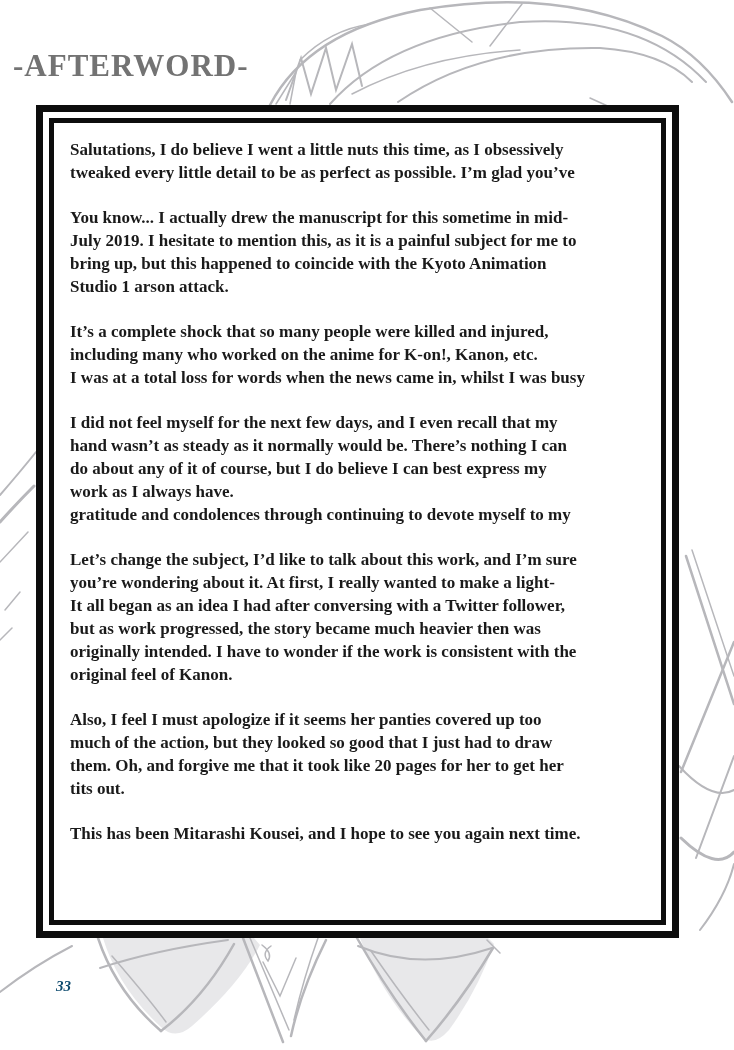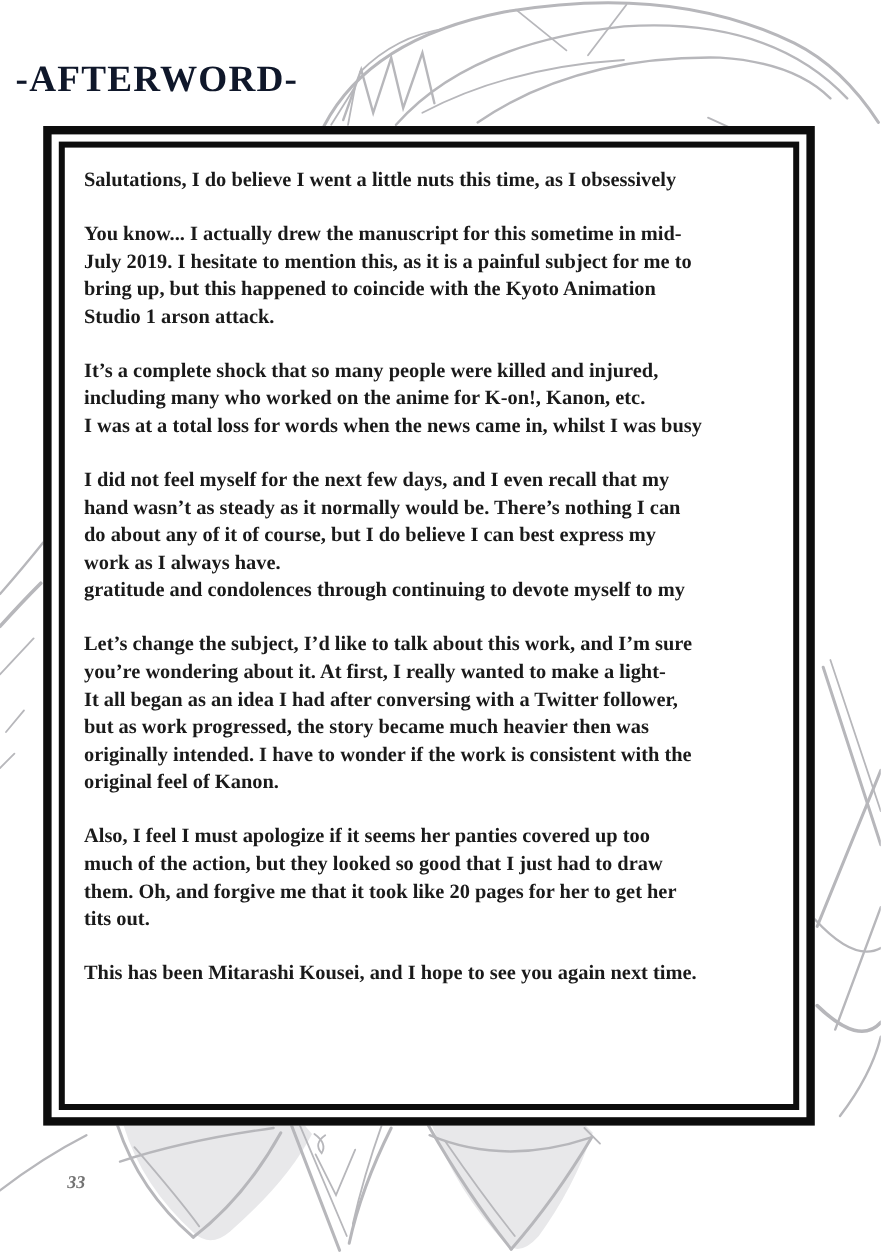--- a/index.html
+++ b/index.html
@@ -9,21 +9,21 @@
     background: #ffffff;
     overflow: hidden;
     font-family: "Liberation Serif", serif;
   }
   .sketch-layer {
     position: absolute; left: 0; top: 0; width: 734px; height: 1050px;
     z-index: 0;
   }
   .page-title {
     position: absolute; left: 13px; top: 48px; z-index: 2;
-    font-size: 31px; font-weight: bold; color: #0f172a;
+    font-size: 31px; font-weight: bold; color: #737373;
     letter-spacing: 1px; margin: 0;
   }
   .afterword-box {
     position: absolute; left: 36px; top: 105px; z-index: 2;
     width: 643px; height: 833px;
     box-sizing: border-box;
     border: 7px solid #0d0d0d;
     background: #ffffff;
     padding: 6px;
   }
@@ -35,21 +35,21 @@
     overflow: hidden;
   }
   .para { margin: 0 0 22px 0; }
   .para:last-child { margin-bottom: 0; }
   .line {
     font-size: 17px; line-height: 23px; font-weight: bold;
     color: #1a1a1a; white-space: nowrap;
   }
   .page-number {
     position: absolute; left: 56px; top: 978px; z-index: 2;
-    font-size: 15px; font-style: italic; font-weight: bold; color: #737373;
+    font-size: 15px; font-style: italic; font-weight: bold; color: #0c4a6e;
   }
 </style>
 </head>
 <body>
 
 <svg class="sketch-layer" viewBox="0 0 734 1050" fill="none" stroke="#b7b7bb" stroke-width="2.5" stroke-linecap="round">
   <g>
     <path d="M 270 105 Q 308 32 420 10 Q 560 -14 662 36 Q 702 56 732 102"></path>
     <path d="M 330 104 Q 390 36 520 22 Q 642 14 706 82" stroke-width="2"></path>
     <path d="M 398 102 Q 480 46 600 48 Q 662 52 692 82" stroke-width="2"></path>
@@ -98,20 +98,21 @@
     <path d="M 487 940 L 500 953" stroke-width="1.5"></path>
   </g>
 </svg>
 
 <h1 class="page-title">-AFTERWORD-</h1>
 
 <div class="afterword-box">
   <div class="afterword-inner">
       <div class="para">
         <div class="line">Salutations, I do believe I went a little nuts this time, as I obsessively</div>
+        <div class="line">tweaked every little detail to be as perfect as possible. I’m glad you’ve</div>
       </div>
       <div class="para">
         <div class="line">You know... I actually drew the manuscript for this sometime in mid-</div>
         <div class="line">July 2019. I hesitate to mention this, as it is a painful subject for me to</div>
         <div class="line">bring up, but this happened to coincide with the Kyoto Animation</div>
         <div class="line">Studio 1 arson attack.</div>
       </div>
       <div class="para">
         <div class="line">It’s a complete shock that so many people were killed and injured,</div>
         <div class="line">including many who worked on the anime for K-on!, Kanon, etc.</div>

